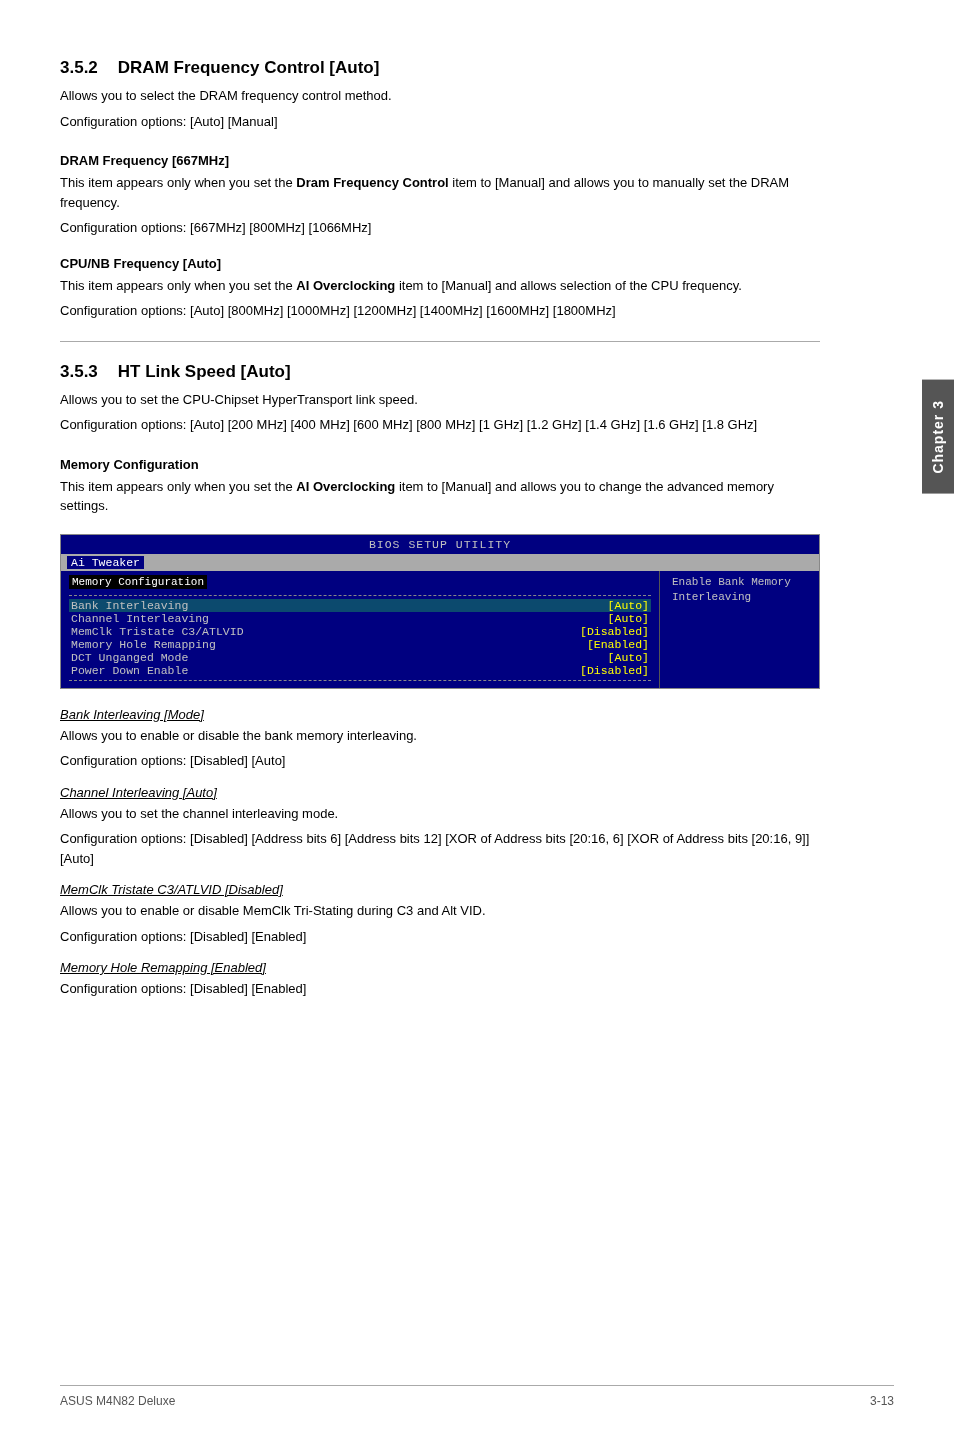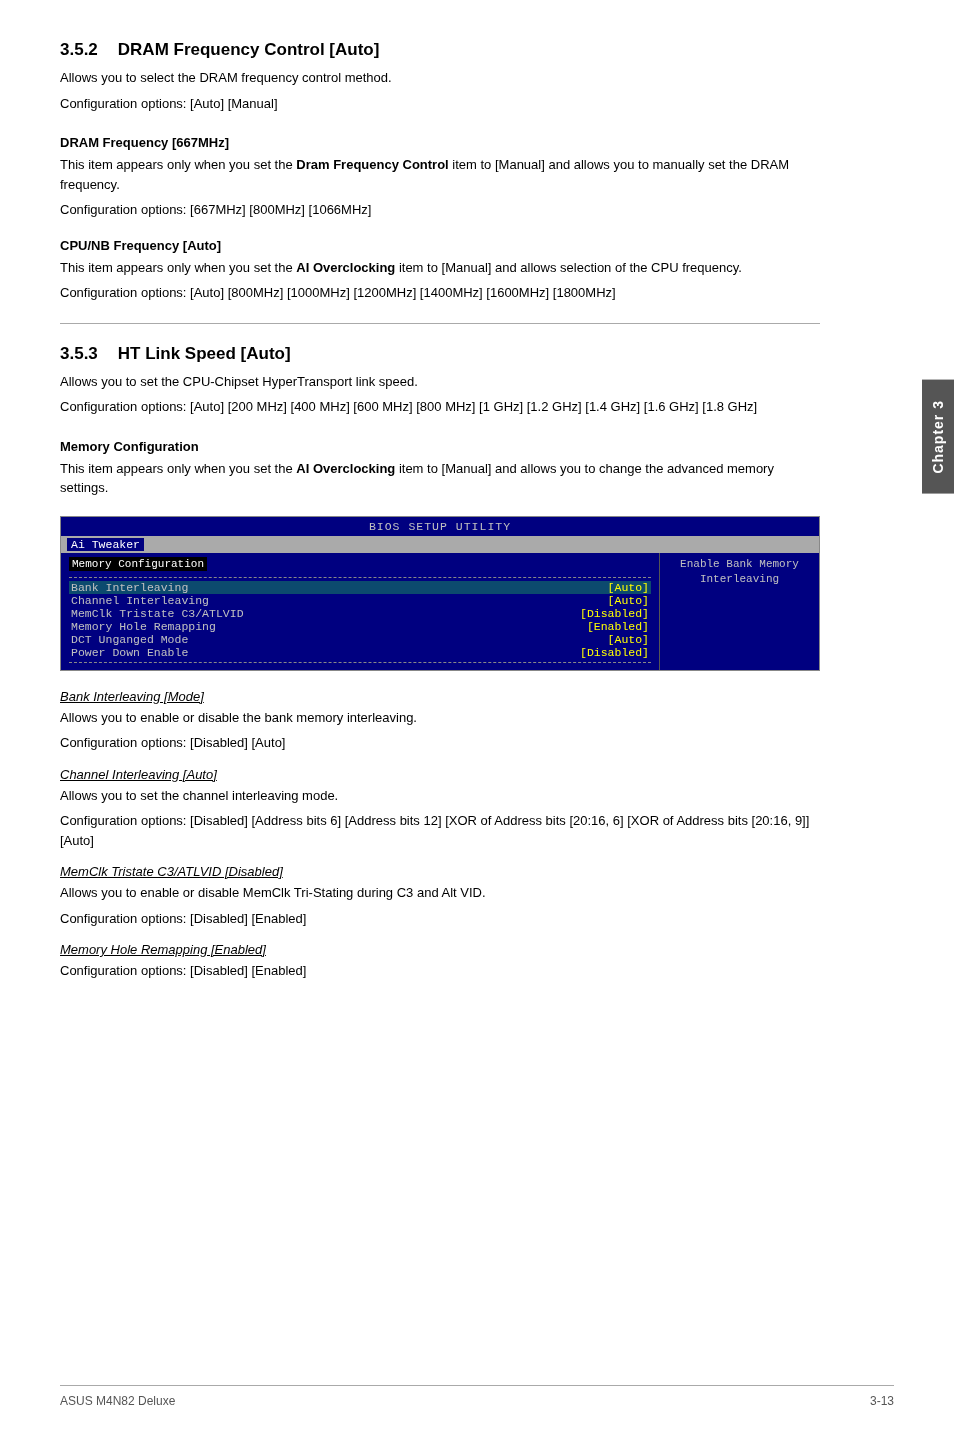--- a/index.html
+++ b/index.html
@@ -27,20 +27,21 @@
       margin-bottom: 6px;
     }
     .section {
       margin-bottom: 22px;
     }
     .section-header {
       display: flex;
       align-items: baseline;
       gap: 20px;
       margin-bottom: 8px;
+      margin-top: 18px;
     }
     .section-number {
       font-size: 17px;
       font-weight: bold;
       white-space: nowrap;
     }
     .section-title {
       font-size: 17px;
       font-weight: bold;
     }
@@ -96,21 +97,20 @@
       font-size: 11.5px;
     }
     .bios-sidebar {
       width: 160px;
       background: #000080;
       color: #c0c0c0;
       padding: 4px 12px;
       font-family: 'Courier New', monospace;
       font-size: 11.5px;
       border-left: 1px solid #555;
-      text-align: center;
     }
     .bios-section-header {
       color: #fff;
       background: #000;
       padding: 1px 3px;
       margin-bottom: 3px;
       display: inline-block;
       font-size: 11px;
     }
     .bios-row {

